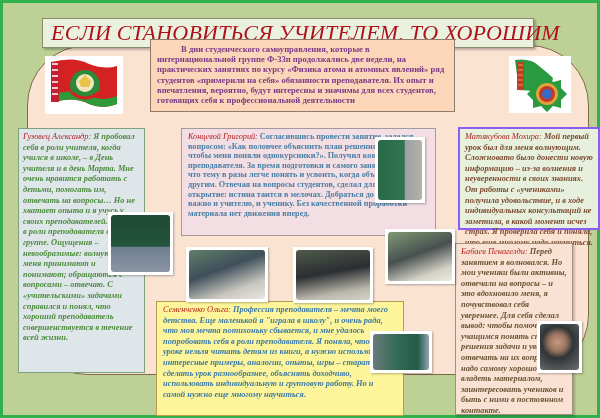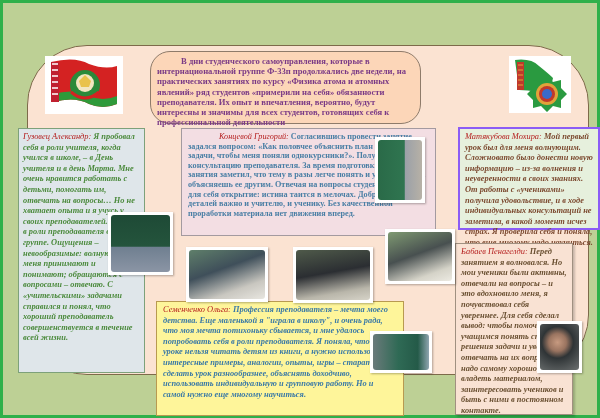--- a/index.html
+++ b/index.html
@@ -1,49 +1,52 @@
 <!DOCTYPE html>
 <html><head>
 <meta charset="utf-8">
 <style>
   html, body { margin:0; padding:0; }
   body { width:600px; height:418px; overflow:hidden; background:#2fb04a; font-family:"Liberation Serif", serif; }
   .frame { position:absolute; left:3px; top:3px; width:594px; height:412px; background:#bdd095; }
   .title-box { position:absolute; left:39px; top:15px; width:490px; height:28px; background:#eaf2df; border:1px solid #8b8b6b; box-shadow:2px 2px 2px rgba(0,0,0,0.25); }
   .title-box h1 { margin:0; font-size:22px; font-style:italic; font-weight:normal; color:#b0101a; letter-spacing:0.2px; line-height:28px; padding-left:8px; white-space:nowrap; }
   .panel { position:absolute; left:24px; top:42px; width:560px; height:328px; background:#fbe3d2; border:1px solid #7d6a4a; border-radius:60px 60px 60px 60px; }
-  .intro { position:absolute; left:147px; top:48px; width:271px; height:73px; background:#fcd6b8; border:1px solid #8e7b6a; border-radius:20px; box-sizing:border-box; padding:4px 6px; }
+  .intro { position:absolute; left:147px; top:36px; width:305px; height:73px; background:#fcd6b8; border:1px solid #8e7b6a; border-radius:0; box-sizing:border-box; padding:4px 6px; }
   .intro p { margin:0; font-size:8.6px; font-weight:bold; color:#7a3a86; line-height:10.2px; text-indent:24px; }
   .flag { position:absolute; background:#fff; }
   .flag svg { display:block; }
   .card { position:absolute; box-sizing:border-box; font-style:italic; font-size:8.4px; line-height:10.6px; }
   .card .name { color:#b41c1c; font-weight:normal; }
   .c1 { left:15px; top:125px; width:127px; height:245px; background:#dfe6ea; border:1px solid #7da17a; padding:3px 4px; color:#4b8a3c; font-weight:bold; }
   .c2 { left:178px; top:125px; width:255px; height:108px; background:#f3dee3; border:1px solid #a39aa0; padding:3px 6px; color:#4a7fa5; font-style:normal; font-weight:bold; font-family:"Liberation Serif", serif; font-size:8.2px; line-height:9.6px; }
-  .c2 .name { font-style:italic;margin-left:31px; }
+  .c2 .name { font-style:italic; }
   .c3 { left:455px; top:124px; width:142px; height:103px; background:#e6f0dd; border:2px solid #8b5cf6; padding:3px 5px; color:#7c4a30; font-weight:bold; }
   .c4 { left:452px; top:240px; width:118px; height:172px; background:#f9e2d3; border:1px solid #a09080; padding:3px 5px; color:#6a5032; font-weight:bold; box-shadow:2px 2px 2px rgba(0,0,0,0.2); }
   .c5 { left:153px; top:298px; width:248px; height:115px; background:#fef59a; border:1px solid #b89a50; padding:3px 6px; color:#3b7aa6; font-weight:bold; }
   .photo { position:absolute; background:#fff; padding:3px; box-sizing:border-box; box-shadow:1px 1px 2px rgba(0,0,0,0.3); }
   .photo .img { width:100%; height:100%; border-radius:3px; }
   .p-teacher1 .img { background:linear-gradient(180deg,#1e4a36 0%,#24543c 55%,#6f7f90 56%,#8b95a5 100%); position:relative; }
   .p-teacher2 .img { background:linear-gradient(90deg,#2a6a48 0%,#2f7550 60%,#9aa0a8 61%,#b7b1a6 100%); }
   .p-class1 .img { background:linear-gradient(160deg,#5f7f6a 0%,#3f4f5a 40%,#c9c7c0 75%,#e8e6e0 100%); }
   .p-class2 .img { background:linear-gradient(170deg,#4f5a4a 0%,#2b2e32 45%,#b9b6aa 80%,#d6d3c8 100%); }
   .p-class3 .img { background:linear-gradient(160deg,#7f9a72 0%,#485050 45%,#d5d3c8 80%,#eceae2 100%); }
   .p-portrait .img { background:radial-gradient(circle at 45% 40%,#c79a80 0%,#9a7460 25%,#2f3436 45%,#6c7070 100%); }
   .p-lecture .img { background:linear-gradient(90deg,#6a7a7a 0%,#2f6a55 45%,#245a48 80%,#8fa5b0 100%); }
 </style>
 </head>
 <body>
 
 <div class="frame">
 
   <div class="panel"></div>
 
+  <div class="title-box">
+    <h1>ЕСЛИ СТАНОВИТЬСЯ УЧИТЕЛЕМ, ТО ХОРОШИМ</h1>
+  </div>
 
   <div class="flag" style="left:42px;top:53px;width:78px;height:58px;">
     <svg width="78" height="58" viewBox="0 0 78 58">
       <path d="M6 6 Q30 0 44 8 Q60 14 72 10 L72 48 Q58 54 44 48 Q30 40 8 46 Z" fill="#d42222"></path>
       <path d="M8 38 Q30 32 44 40 Q58 46 72 40 L72 48 Q58 54 44 48 Q30 40 8 46 Z" fill="#2e9a3a"></path>
       <rect x="6" y="6" width="8" height="40" fill="#c02030"></rect>
       <path d="M7 8 h6 M7 14 h6 M7 20 h6 M7 26 h6 M7 32 h6 M7 38 h6" stroke="#fff" stroke-width="1.5"></path>
       <circle cx="40" cy="29" r="15" fill="#2a8a3a"></circle>
       <circle cx="40" cy="27" r="9" fill="#f2e6c0"></circle>
       <path d="M34 25 l6 -6 l6 6 l-2 6 h-8 z" fill="#e9c24a"></path>

